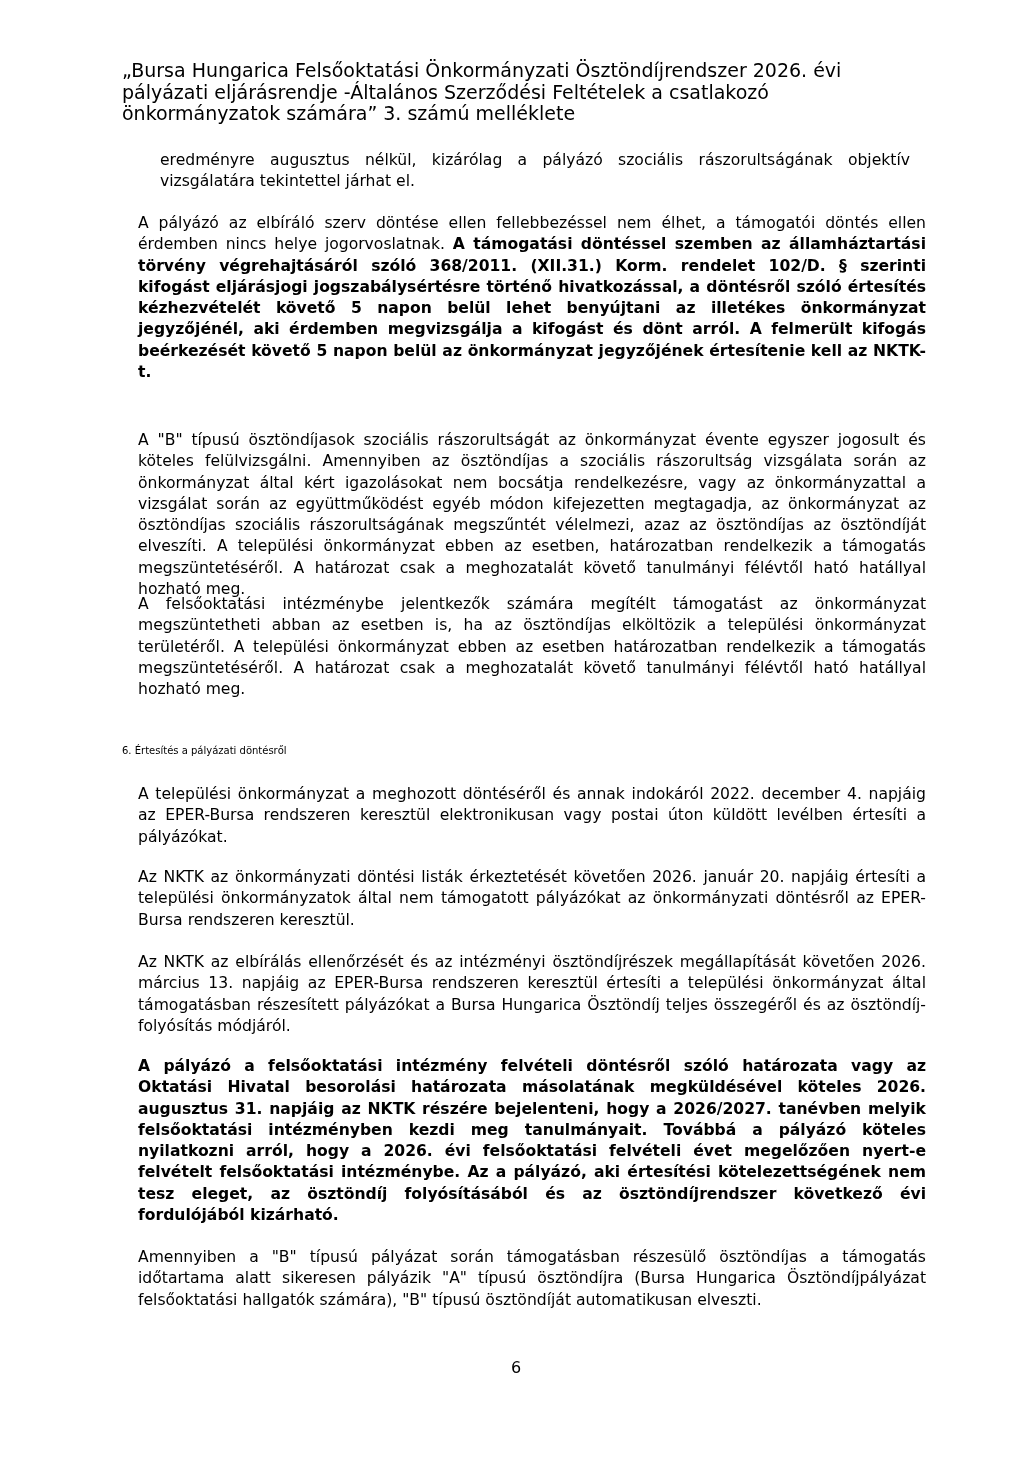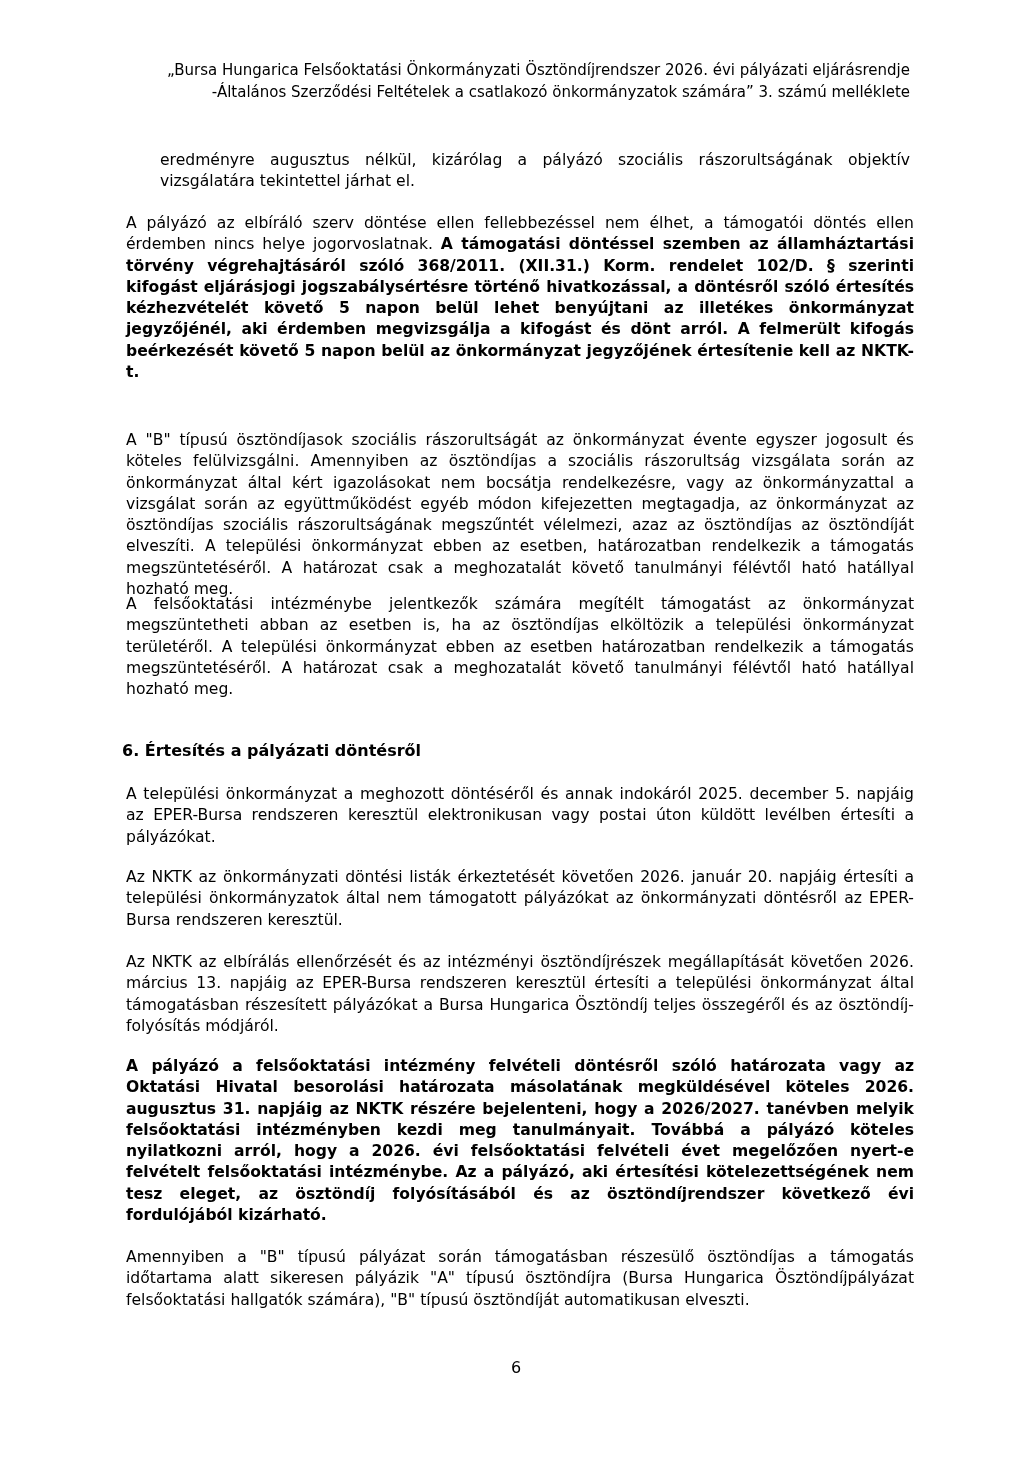--- a/index.html
+++ b/index.html
@@ -1,41 +1,41 @@
 <!DOCTYPE html>
 <html><head>
 <meta charset="utf-8">
 <style>
   html, body { margin: 0; padding: 0; background: #ffffff; }
   body { width: 1032px; height: 1461px; position: relative; overflow: hidden; color: #000; }
   .page { position: absolute; left: 122px; top: 0; width: 788px; font-family: "DejaVu Sans", sans-serif; font-size: 15.6px; line-height: 21.3px; }
-  .header { position: absolute; top: 60px; left: 0; width: 788px; text-align: right; font-size: 15px; line-height: 21.5px; }
-  .p { text-align: justify; margin: 0; position: absolute; left: 4px; width: 788px; }
+  .header { position: absolute; top: 60px; left: 0; width: 788px; text-align: left; font-size: 19px; line-height: 21.5px; }
+  .p { text-align: justify; margin: 0; position: absolute; left: 16px; width: 788px; }
   .indent { left: 38px; width: 750px; }
   .b { font-weight: bold; }
-  .h { position: absolute; left: 0; top: 740px; font-weight: bold; font-size: 16px; margin: 0; }
+  .h { position: absolute; left: 0; top: 740px; font-weight: normal; font-size: 10px; margin: 0; }
   .pagenum { position: absolute; left: 0; width: 788px; top: 1357px; text-align: center; font-size: 16px; }
 </style>
 </head>
 <body>
 
 <div class="page">
   <div class="header">„Bursa Hungarica Felsőoktatási Önkormányzati Ösztöndíjrendszer 2026. évi pályázati eljárásrendje  -Általános Szerződési Feltételek a csatlakozó önkormányzatok számára” 3. számú melléklete</div>
 
   <p class="p indent" style="top:150px;">eredményre augusztus nélkül, kizárólag a pályázó szociális rászorultságának objektív vizsgálatára tekintettel járhat el.</p>
 
   <p class="p" style="top:213px;"><span>A pályázó az elbíráló szerv döntése ellen fellebbezéssel nem élhet, a támogatói döntés ellen érdemben nincs helye jogorvoslatnak. </span><span class="b">A támogatási döntéssel szemben az államháztartási törvény végrehajtásáról szóló 368/2011. (XII.31.) Korm. rendelet 102/D. § szerinti kifogást eljárásjogi jogszabálysértésre történő hivatkozással, a döntésről szóló értesítés kézhezvételét követő 5 napon belül lehet benyújtani az illetékes önkormányzat jegyzőjénél, aki érdemben megvizsgálja a kifogást és dönt arról. A felmerült kifogás beérkezését követő 5 napon belül az önkormányzat jegyzőjének értesítenie kell az NKTK-t.</span></p>
 
   <p class="p" style="top:430px;">A "B" típusú ösztöndíjasok szociális rászorultságát az önkormányzat évente egyszer jogosult és köteles felülvizsgálni. Amennyiben az ösztöndíjas a szociális rászorultság vizsgálata során az önkormányzat által kért igazolásokat nem bocsátja rendelkezésre, vagy az önkormányzattal a vizsgálat során az együttműködést egyéb módon kifejezetten megtagadja, az önkormányzat az ösztöndíjas szociális rászorultságának megszűntét vélelmezi, azaz az ösztöndíjas az ösztöndíját elveszíti. A települési önkormányzat ebben az esetben, határozatban rendelkezik a támogatás megszüntetéséről. A határozat csak a meghozatalát követő tanulmányi félévtől ható hatállyal hozható meg.</p>
 
   <p class="p" style="top:594px;">A felsőoktatási intézménybe jelentkezők számára megítélt támogatást az önkormányzat megszüntetheti abban az esetben is, ha az ösztöndíjas elköltözik a települési önkormányzat területéről. A települési önkormányzat ebben az esetben határozatban rendelkezik a támogatás megszüntetéséről. A határozat csak a meghozatalát követő tanulmányi félévtől ható hatállyal hozható meg.</p>
 
   <h2 class="h">6. Értesítés a pályázati döntésről</h2>
 
-  <p class="p" style="top:784px;">A települési önkormányzat a meghozott döntéséről és annak indokáról 2025. december 5. napjáig az EPER-Bursa rendszeren keresztül elektronikusan vagy postai úton küldött levélben értesíti a pályázókat.</p>
+  <p class="p" style="top:784px;">A települési önkormányzat a meghozott döntéséről és annak indokáról 2022. december 4. napjáig az EPER-Bursa rendszeren keresztül elektronikusan vagy postai úton küldött levélben értesíti a pályázókat.</p>
 
   <p class="p" style="top:867px;">Az NKTK az önkormányzati döntési listák érkeztetését követően 2026. január 20. napjáig értesíti a települési önkormányzatok által nem támogatott pályázókat az önkormányzati döntésről az EPER-Bursa rendszeren keresztül.</p>
 
   <p class="p" style="top:952px;">Az NKTK az elbírálás ellenőrzését és az intézményi ösztöndíjrészek megállapítását követően 2026. március 13. napjáig az EPER-Bursa rendszeren keresztül értesíti a települési önkormányzat által támogatásban részesített pályázókat a Bursa Hungarica Ösztöndíj teljes összegéről és az ösztöndíj-folyósítás módjáról.</p>
 
   <p class="p b" style="top:1056px;">A pályázó a felsőoktatási intézmény felvételi döntésről szóló határozata vagy az Oktatási Hivatal besorolási határozata másolatának megküldésével köteles 2026. augusztus 31. napjáig az NKTK részére bejelenteni, hogy a 2026/2027. tanévben melyik felsőoktatási intézményben kezdi meg tanulmányait. Továbbá a pályázó köteles nyilatkozni arról, hogy a 2026. évi felsőoktatási felvételi évet megelőzően nyert-e felvételt felsőoktatási intézménybe. Az a pályázó, aki értesítési kötelezettségének nem tesz eleget, az ösztöndíj folyósításából és az ösztöndíjrendszer következő évi fordulójából kizárható.</p>
 
   <p class="p" style="top:1247px;">Amennyiben a "B" típusú pályázat során támogatásban részesülő ösztöndíjas a támogatás időtartama alatt sikeresen pályázik "A" típusú ösztöndíjra (Bursa Hungarica Ösztöndíjpályázat felsőoktatási hallgatók számára), "B" típusú ösztöndíját automatikusan elveszti.</p>
 
   <div class="pagenum">6</div>

